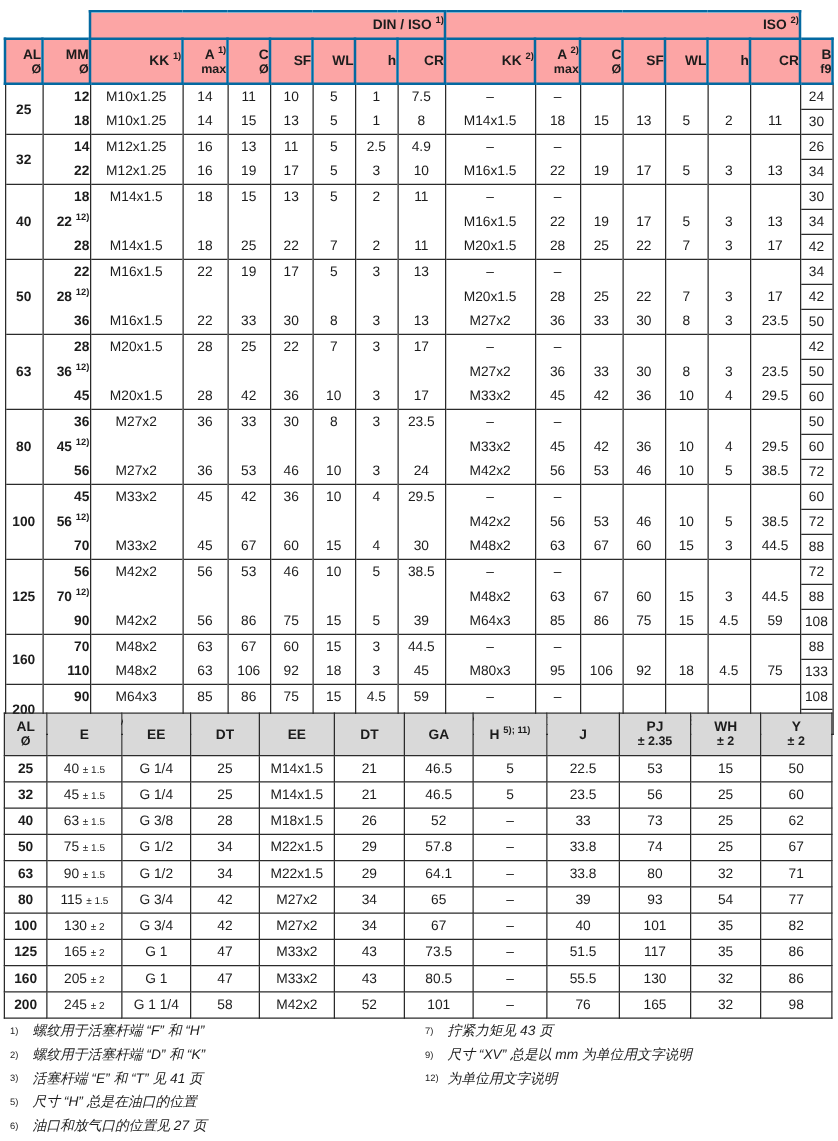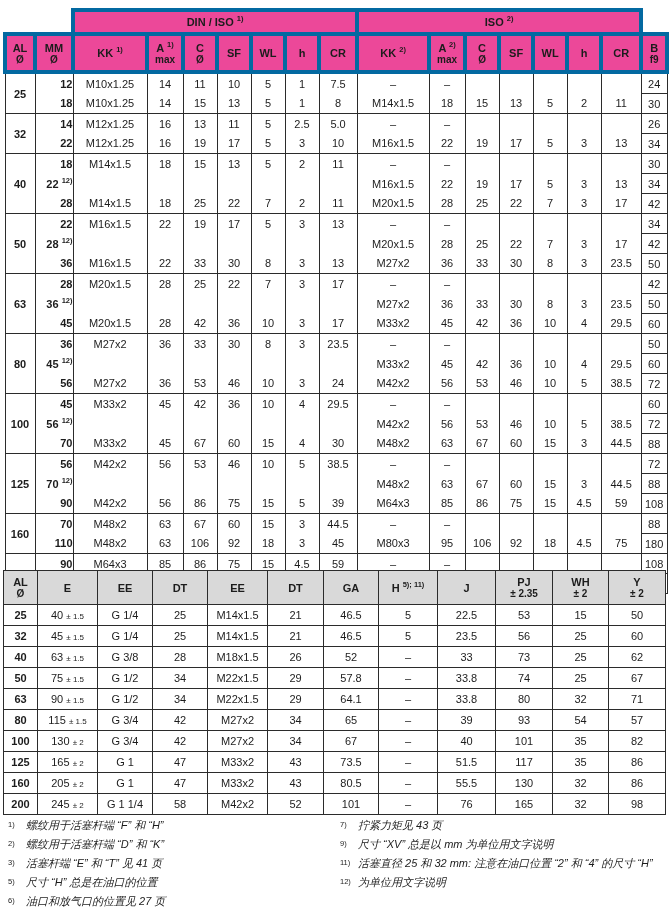--- a/index.html
+++ b/index.html
@@ -7,22 +7,22 @@
     width:670px;height:913px;background:#ffffff;position:relative;
     font-family:"Liberation Sans","DejaVu Sans",sans-serif;
     font-size:11px;color:#1c1c1c;
   }
   table{border-collapse:collapse;table-layout:fixed;position:absolute;}
   td,th{padding:0;overflow:hidden;white-space:nowrap;}
 
   
   .t1{left:3px;top:8px;width:662px;}
   .t1 th{
-    border:4px solid #0369a1;background:#ec4899;font-weight:bold;
-    text-align:center;vertical-align:middle;height:34px;line-height:12px;
+    border:2px solid #0369a1;background:#fca5a5;font-weight:bold;
+    text-align:right;vertical-align:middle;height:34px;line-height:12px;
   }
   .t1 th.banner{height:20px;}
   .t1 td{
     border-left:1px solid #2b2b2b;border-right:1px solid #2b2b2b;
     text-align:center;vertical-align:middle;height:19px;
   }
   .t1 td.nocell{border:none;background:#fff;}
   .t1 tr.gtop td{border-top:1px solid #2b2b2b;}
   .t1 td.bcol{border-top:1px solid #2b2b2b;}
   .t1 tbody:last-child tr:last-child td{border-bottom:1px solid #2b2b2b;}
@@ -144,21 +144,21 @@
     <tbody>
       <tr class="gtop">
         <td class="al" rowspan="2">32</td>
         <td class="mm">14</td>
         <td>M12x1.25</td>
         <td>16</td>
         <td>13</td>
         <td>11</td>
         <td>5</td>
         <td>2.5</td>
-        <td>5.0</td>
+        <td>4.9</td>
         <td>–</td>
         <td>–</td>
         <td></td>
         <td></td>
         <td></td>
         <td></td>
         <td></td>
         <td class="bcol">26</td>
       </tr>
       <tr>
@@ -551,21 +551,21 @@
         <td>18</td>
         <td>3</td>
         <td>45</td>
         <td>M80x3</td>
         <td>95</td>
         <td>106</td>
         <td>92</td>
         <td>18</td>
         <td>4.5</td>
         <td>75</td>
-        <td class="bcol">180</td>
+        <td class="bcol">133</td>
       </tr>
     </tbody>
     <tbody>
       <tr class="gtop">
         <td class="al" rowspan="2">200</td>
         <td class="mm">90</td>
         <td>M64x3</td>
         <td>85</td>
         <td>86</td>
         <td>75</td>
@@ -709,21 +709,21 @@
         <td>115 <span class="tol">± 1.5</span></td>
         <td>G 3/4</td>
         <td>42</td>
         <td>M27x2</td>
         <td>34</td>
         <td>65</td>
         <td>–</td>
         <td>39</td>
         <td>93</td>
         <td>54</td>
-        <td>57</td>
+        <td>77</td>
       </tr>
       <tr>
         <td class="al">100</td>
         <td>130 <span class="tol">± 2</span></td>
         <td>G 3/4</td>
         <td>42</td>
         <td>M27x2</td>
         <td>34</td>
         <td>67</td>
         <td>–</td>
@@ -802,20 +802,16 @@
 <div class="notes nright" id="fn-right">
     <div class="fitem">
       <span class="fsup">7)</span>
       <span class="ftext">拧紧力矩见 43 页</span>
     </div>
     <div class="fitem">
       <span class="fsup">9)</span>
       <span class="ftext">尺寸 “XV” 总是以 mm 为单位用文字说明</span>
     </div>
     <div class="fitem">
-      <span class="fsup">11)</span>
-      <span class="ftext">活塞直径 25 和 32 mm: 注意在油口位置 “2” 和 “4” 的尺寸 “H”</span>
-    </div>
-    <div class="fitem">
       <span class="fsup">12)</span>
       <span class="ftext">为单位用文字说明</span>
     </div>
   </div>
 
 </body></html>

